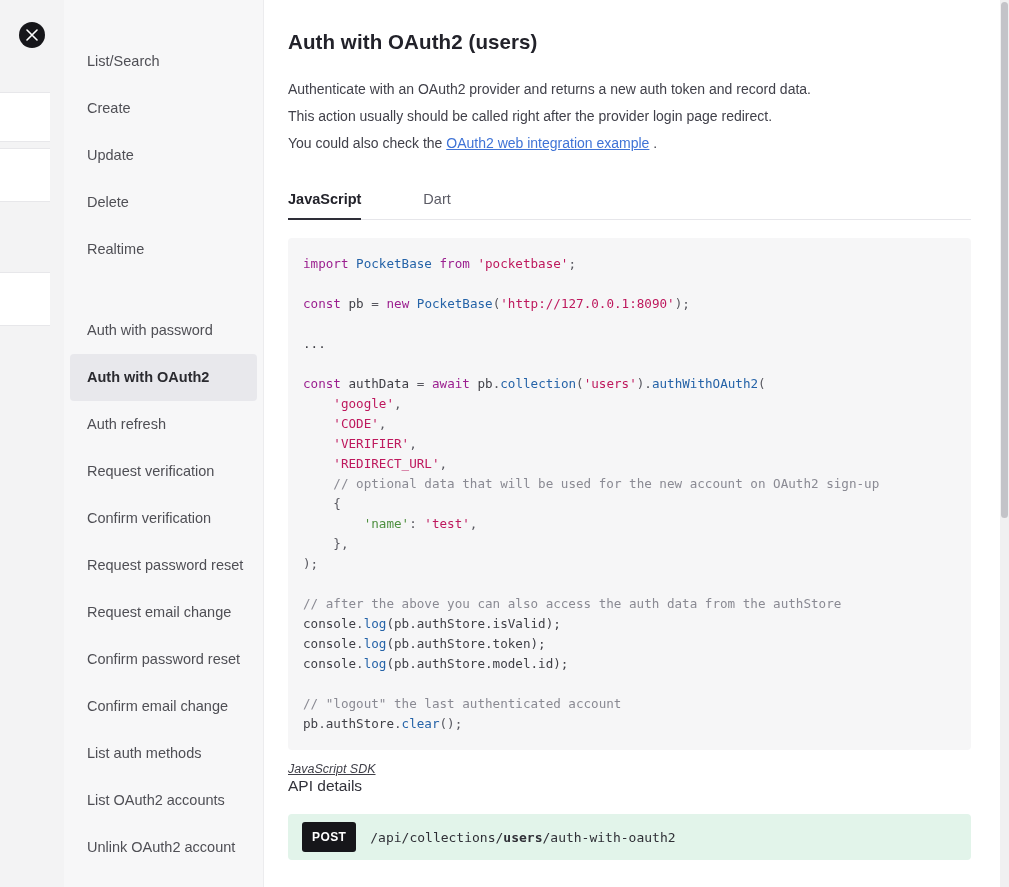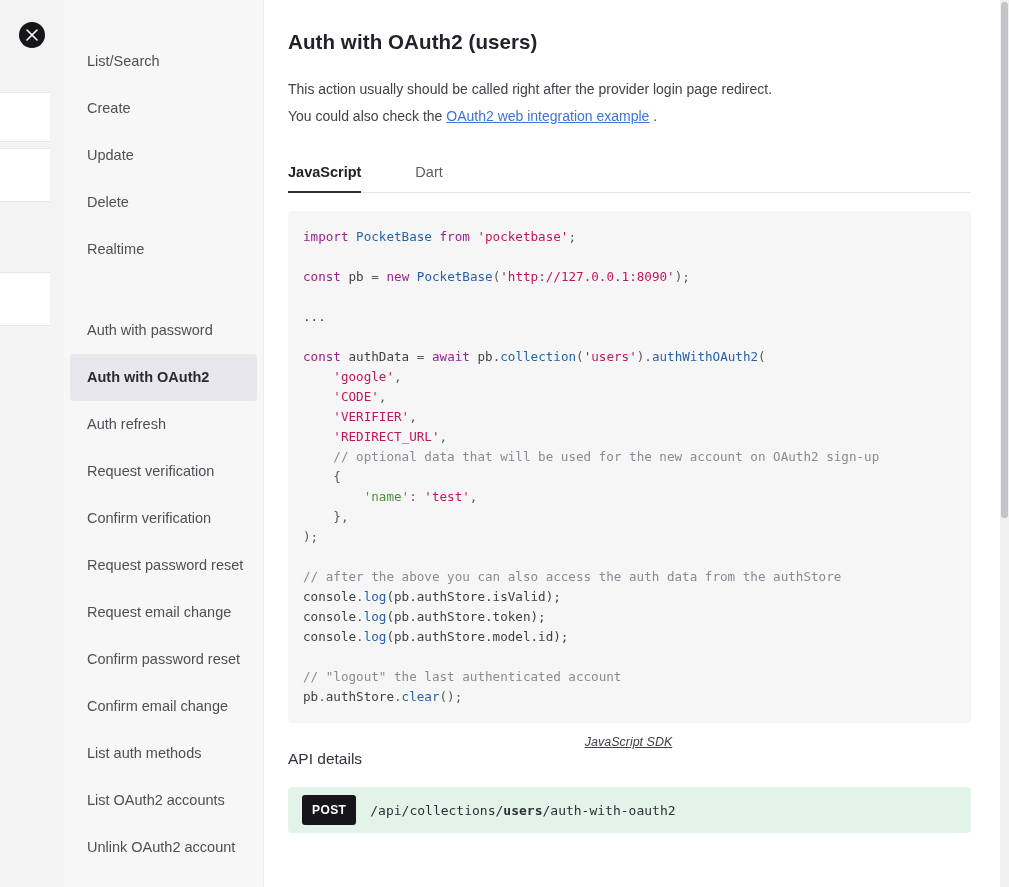--- a/index.html
+++ b/index.html
@@ -125,21 +125,21 @@
     color: #3f73d6;
     text-decoration: underline;
     cursor: pointer;
   }
 
   
   .tabs {
     margin-top: 26px;
     border-bottom: 1px solid #e6e6ea;
     display: flex;
-    gap: 4px;
+    gap: 12px;
     padding-left: 0;
   }
   .tab {
     font-size: 14.5px;
     color: #5c5c66;
     padding: 8px 26px 12px 0;
     margin-right: 24px;
     cursor: pointer;
     position: relative;
     white-space: nowrap;
@@ -172,21 +172,21 @@
   }
   .tok-kw   { color: #9b1f8f; }
   .tok-str  { color: #be185d; }
   .tok-fn   { color: #2563a8; }
   .tok-cls  { color: #2563a8; }
   .tok-com  { color: #8a8a93; }
   .tok-prop { color: #4d8f3f; }
   .tok-punc { color: #57575f; }
 
   .sdk-link-row {
-    text-align: center;
+    text-align: left;
     margin-top: 9px;
     padding-right: 2px;
   }
   .sdk-link {
     font-size: 12.5px;
     font-style: italic;
     color: #3f3f48;
     text-decoration: underline;
     cursor: pointer;
   }
@@ -283,20 +283,21 @@
     <div class="side-item">Confirm password reset</div>
     <div class="side-item">Confirm email change</div>
     <div class="side-item">List auth methods</div>
     <div class="side-item">List OAuth2 accounts</div>
     <div class="side-item">Unlink OAuth2 account</div>
   </nav>
 
   <main class="content">
     <h1 class="page-title">Auth with OAuth2 (users)</h1>
 
+    <div class="desc-line">Authenticate with an OAuth2 provider and returns a new auth token and record data.</div>
     <div class="desc-line">This action usually should be called right after the provider login page redirect.</div>
     <div class="desc-line">
       <span>You could also check the</span>
       <span class="desc-link">OAuth2 web integration example</span>
       <span>.</span>
     </div>
 
     <div class="tabs">
       <div class="tab active">JavaScript</div>
       <div class="tab">Dart</div>

